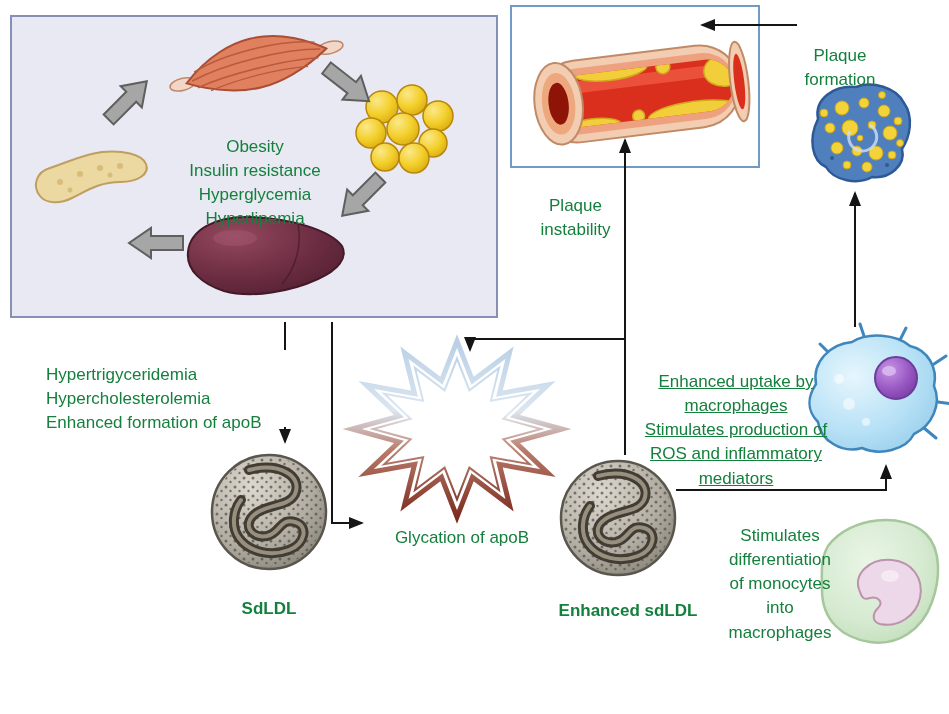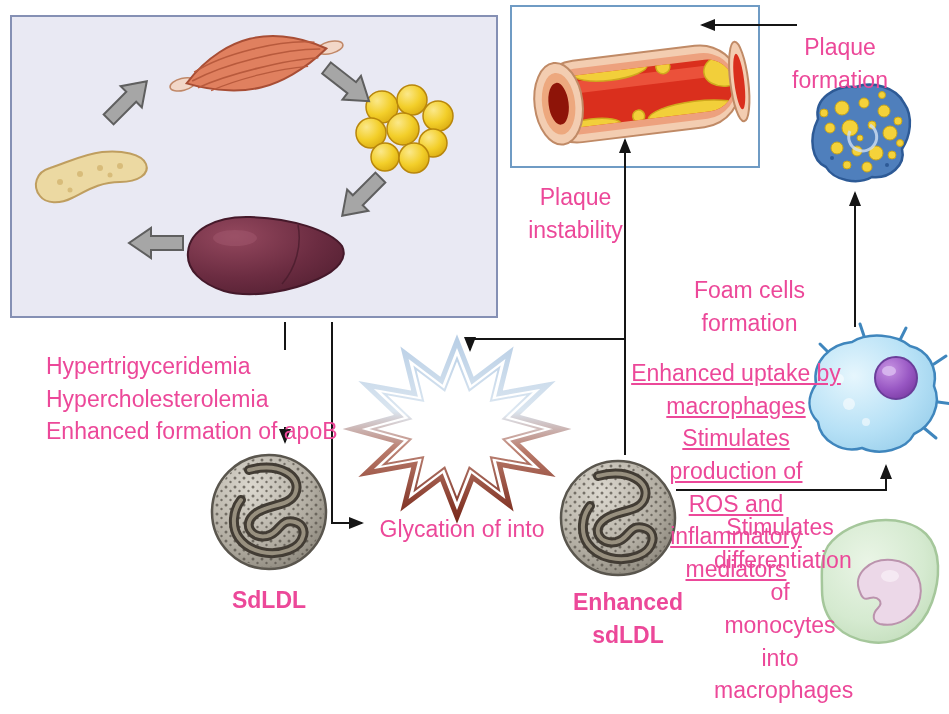--- a/index.html
+++ b/index.html
@@ -3,21 +3,21 @@
 <meta charset="utf-8">
 <style>
   * { box-sizing: border-box; }
   html,body { margin:0; padding:0; background:#ffffff; }
   body { font-family:"Liberation Sans", sans-serif; }
   #canvas { position:relative; width:949px; height:714px; background:#ffffff; overflow:hidden; }
   .box { position:absolute; }
   #cycle-box { left:10px; top:15px; width:488px; height:303px; background:#e9e9f3; border:2px solid #8590b4; }
   #vessel-box { left:510px; top:5px; width:250px; height:163px; background:#ffffff; border:2px solid #6f9bc4; }
   svg.art { position:absolute; left:0; top:0; }
-  .txt { position:absolute; white-space:pre-line; color:#ec4899; font-size:23px; line-height:1.42; text-align:center; }
+  .txt { position:absolute; white-space:pre-line; color:#15803d; font-size:17px; line-height:1.42; text-align:center;margin-top:13px; }
   .txt.leftal { text-align:left; }
   .txt.bold { font-weight:700; }
 </style>
 </head>
 <body>
 
 <div id="canvas">
 
   <div class="box" id="cycle-box"></div>
   <div class="box" id="vessel-box"></div>
@@ -212,43 +212,46 @@
       <path d="M285,427 L285,442" marker-end="url(#ah)"></path>
       <path d="M332,322 L332,523 L362,523" marker-end="url(#ah)"></path>
       <path d="M625,455 L625,140" marker-end="url(#ah)"></path>
       <path d="M625,339 L470,339 L470,350" marker-end="url(#ah)"></path>
       <path d="M676,490 L886,490 L886,466" marker-end="url(#ah)"></path>
       <path d="M855,327 L855,193" marker-end="url(#ah)"></path>
       <path d="M797,25 L702,25" marker-end="url(#ah)"></path>
     </g>
   </svg>
 
+  <div class="txt" style="left:140px; top:122px; width:230px;">Obesity
+Insulin resistance
+Hyperglycemia
+Hyperlipemia</div>
 
   <div class="txt leftal" style="left:46px; top:350px; width:310px;">Hypertrigyceridemia
 Hypercholesterolemia
 Enhanced formation of apoB</div>
 
   <div class="txt bold" style="left:204px; top:584px; width:130px;">SdLDL</div>
 
 
-  <div class="txt" style="left:377px; top:513px; width:170px;">Glycation of into</div>
+  <div class="txt" style="left:377px; top:513px; width:170px;">Glycation of apoB</div>
 
 
   <div class="txt bold" style="left:543px; top:586px; width:170px;">Enhanced sdLDL</div>
 
   <div class="txt" style="left:630px; top:357px; width:212px;text-decoration:underline;">Enhanced uptake by
 macrophages
 Stimulates production of
 ROS and inflammatory
 mediators</div>
 
   <div class="txt" style="left:528px; top:181px; width:95px;">Plaque
 instability</div>
 
-  <div class="txt" style="left:652px; top:274px; width:195px;">Foam cells formation</div>
 
   <div class="txt" style="left:785px; top:31px; width:110px;">Plaque
 formation</div>
 
   <div class="txt" style="left:714px; top:511px; width:132px;">Stimulates
 differentiation
 of monocytes
 into
 macrophages</div>
 

